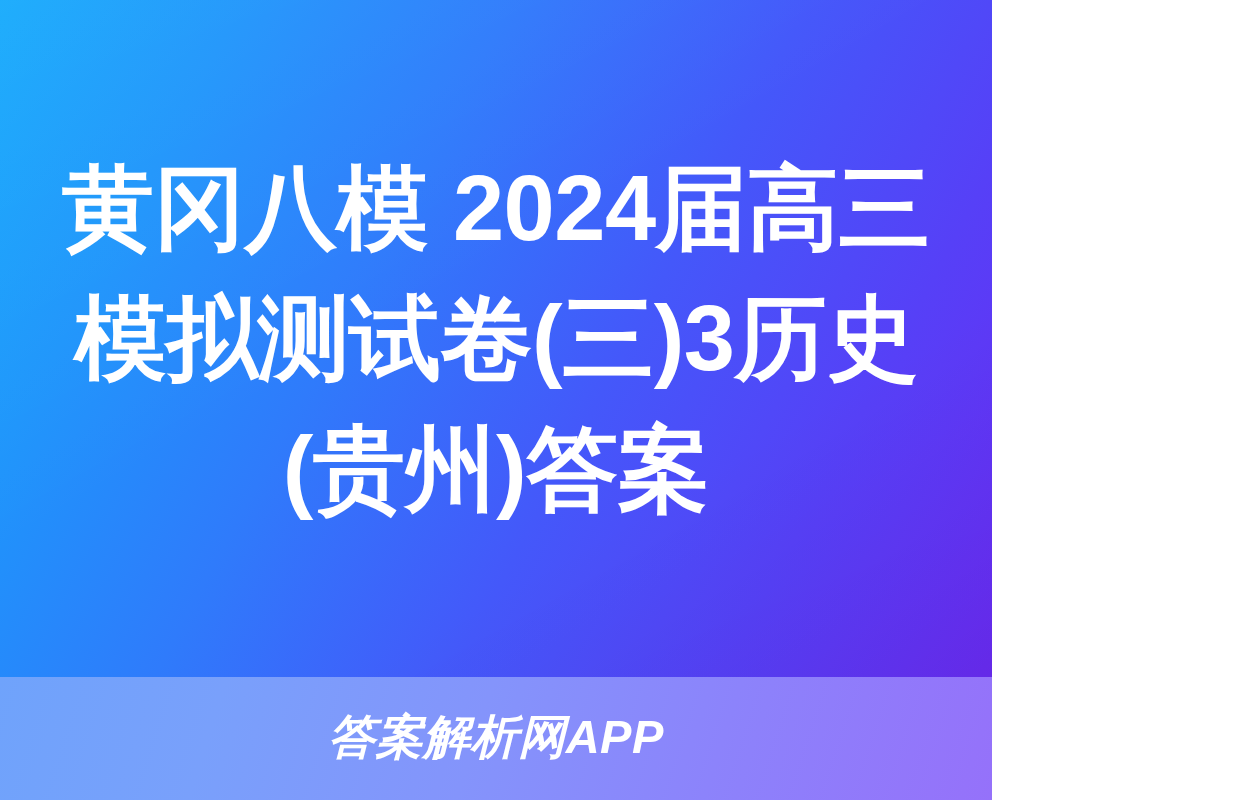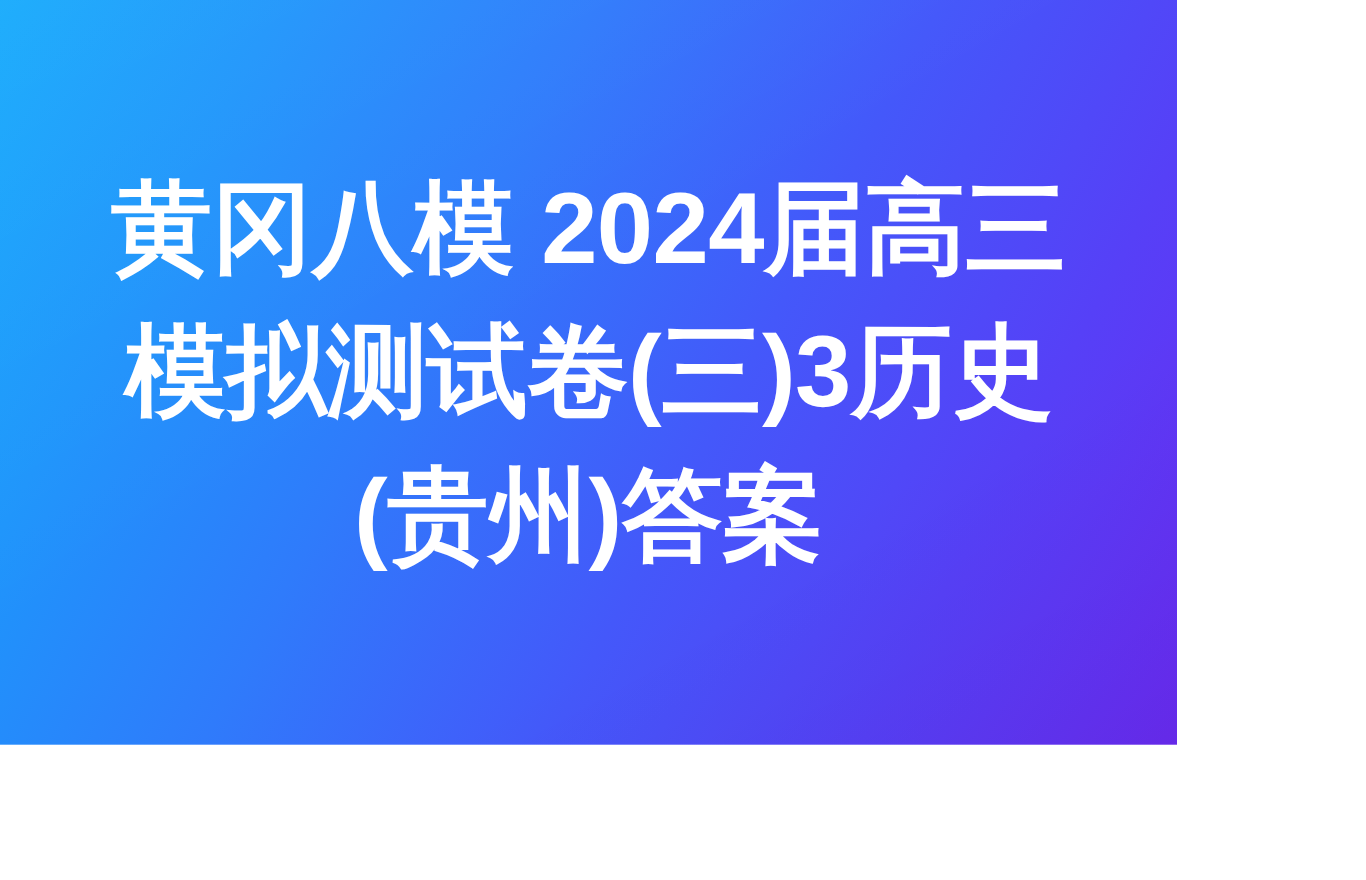--- a/index.html
+++ b/index.html
@@ -9,21 +9,21 @@
     background: #ffffff;
   }
 
   body {
     font-family: "Liberation Sans", "DejaVu Sans", sans-serif;
   }
 
   
   .poster {
     position: relative;
-    width: 1070px;
+    width: 992px;
     height: 800px;
     overflow: hidden;
     box-sizing: border-box;
     display: flex;
     flex-direction: column;
   }
 
   
   .poster-body {
     position: relative;
@@ -112,14 +112,17 @@
 <body>
 
 <div class="poster">
 
   <div class="poster-body">
     <div class="title-block">
       <h1 class="poster-title">黄冈八模 2024届高三模拟测试卷(三)3历史(贵州)答案</h1>
     </div>
   </div>
 
+  <div class="poster-footer">
+    <span class="footer-brand">答案解析网APP</span>
+  </div>
 
 </div>
 
 </body></html>

